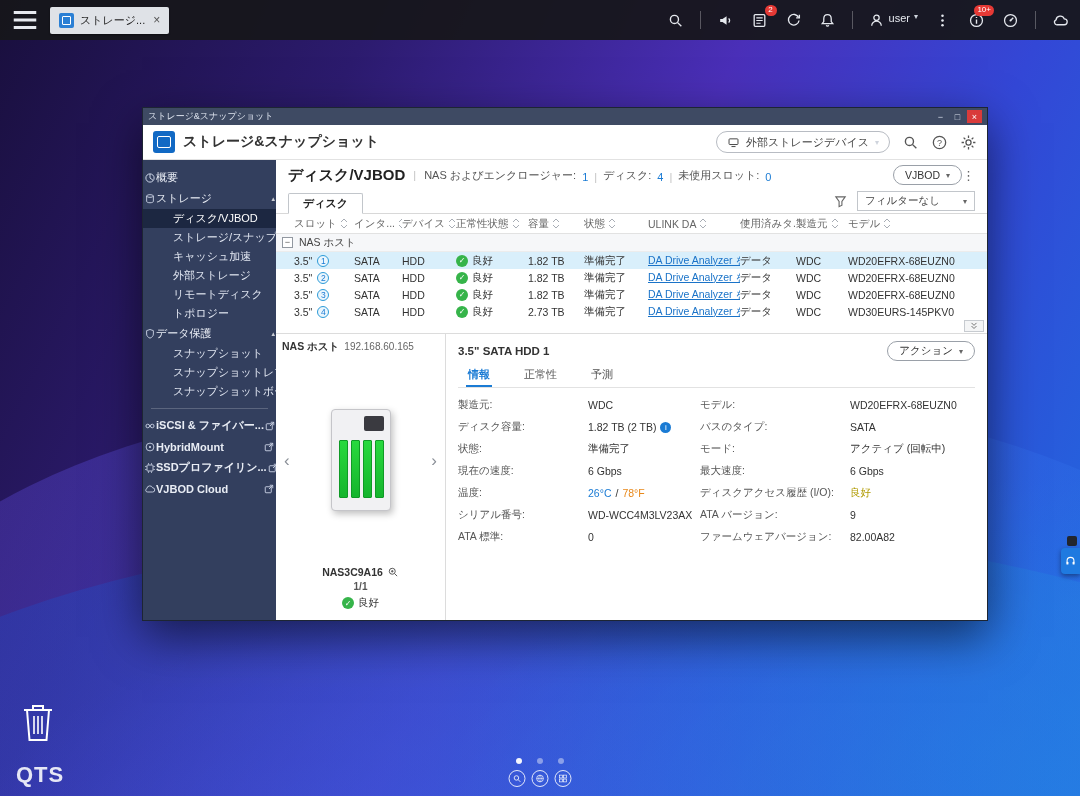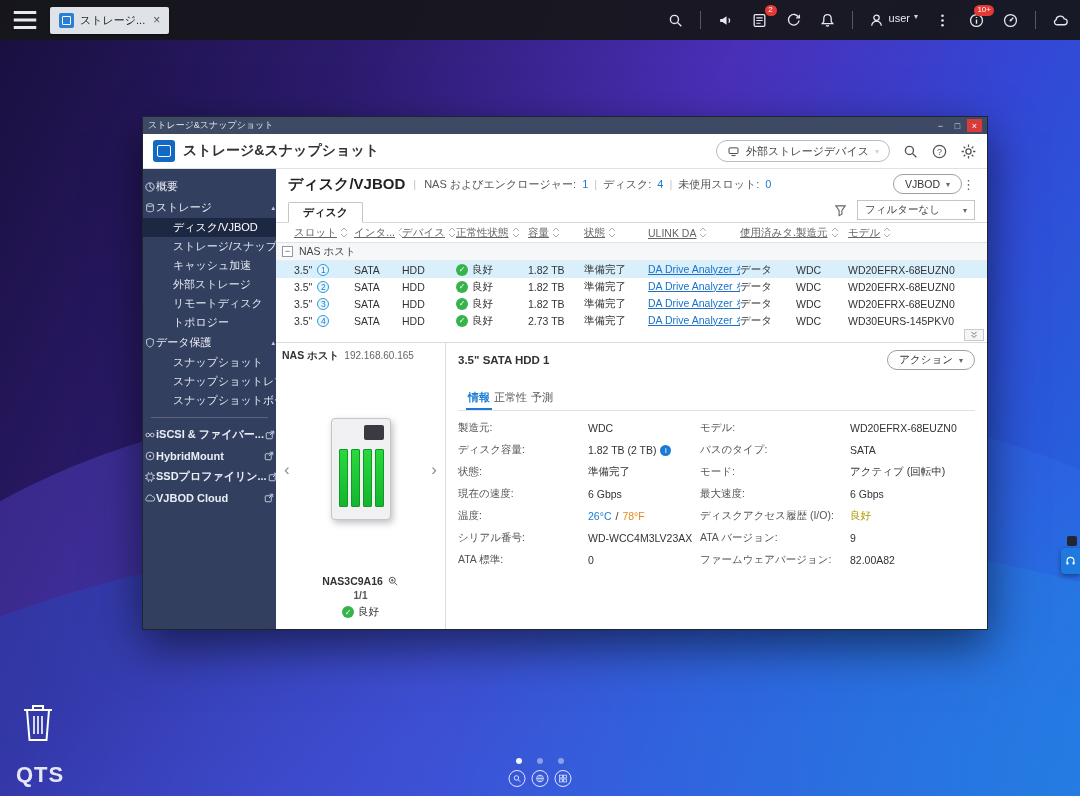--- a/index.html
+++ b/index.html
@@ -30,21 +30,21 @@
   .tb-right{margin-left:auto;display:flex;align-items:center;gap:15px;}
   .tb-ic{position:relative;width:19px;height:19px;display:flex;align-items:center;justify-content:center;cursor:pointer;color:#e6e9ef;}
   .tb-ic svg{width:17px;height:17px;}
   .tb-div{width:1px;height:18px;background:rgba(255,255,255,.28);}
   .badge{position:absolute;top:-6px;right:-8px;background:#e53935;color:#fff;font-size:8px;line-height:10px;
     min-width:12px;height:11px;border-radius:6px;padding:0 3px;text-align:center;}
   .user-chip{display:flex;gap:4px;cursor:pointer;font-size:11px;}
   .caret{font-size:8px;color:#cfd4dd;}
 
   
-  .window{position:absolute;left:142px;top:116px;width:846px;height:514px;background:#fff;
+  .window{position:absolute;left:142px;top:107px;width:846px;height:514px;background:#fff;
     box-shadow:0 16px 44px rgba(0,0,0,.55);display:flex;flex-direction:column;border:1px solid #1d2533;z-index:40;}
   .titlebar{height:17px;background:#3e4a63;color:#dde3ee;font-size:9px;display:flex;align-items:center;padding:0 5px;flex:none;}
   .win-ctrl{margin-left:auto;display:flex;gap:2px;}
   .wc{width:15px;height:13px;display:flex;align-items:center;justify-content:center;font-size:9px;color:#d8deea;cursor:pointer;}
   .wc.close{background:#d93b3b;color:#fff;}
   .win-header{height:35px;background:#fff;border-bottom:1px solid #e2e2e2;display:flex;align-items:center;padding:0 10px;gap:8px;flex:none;}
   .app-ico{width:22px;height:22px;background:#1169c4;border-radius:3px;position:relative;flex:none;}
   .app-ico::after{content:"";position:absolute;left:4px;top:5px;right:4px;bottom:5px;border:1.5px solid #fff;border-radius:2px;}
   .app-title{font-size:14px;font-weight:bold;color:#333;}
   .hdr-right{margin-left:auto;display:flex;align-items:center;gap:12px;color:#555;}
@@ -64,37 +64,37 @@
   .sb-sub.selected{background:#1c2741;color:#fff;}
   .sb-divider{height:1px;background:rgba(255,255,255,.2);margin:7px 8px 6px;}
   .ext-ic{margin-left:auto;width:11px;height:11px;color:#cdd5e6;flex:none;}
   .sb-bold{font-weight:bold;}
 
   
   .content{flex:1;display:flex;flex-direction:column;min-width:0;background:#fff;}
   .page-head{height:30px;display:flex;align-items:center;padding:0 12px;gap:8px;flex:none;}
   .page-title{font-size:15px;font-weight:bold;color:#222;white-space:nowrap;}
   .sub-sep{color:#c3c3c3;}
-  .page-sub{display:flex;align-items:center;gap:6px;font-size:11px;color:#555;white-space:nowrap;}
+  .page-sub{display:flex;align-items:flex-end;gap:6px;font-size:11px;color:#555;white-space:nowrap;}
   .num{color:#1a7bd4;}
   .head-right{margin-left:auto;display:flex;align-items:center;}
   .pill-btn{border:1px solid #9aa0a8;border-radius:11px;height:20px;padding:0 11px;display:flex;align-items:center;gap:6px;
     font-size:10.5px;color:#333;background:#fff;cursor:pointer;white-space:nowrap;}
   .kebab{color:#666;font-size:13px;cursor:pointer;}
 
   .tabs-row{height:24px;display:flex;align-items:flex-end;padding:0 12px;border-bottom:1px solid #d8d8d8;flex:none;}
   .tab{height:21px;padding:0 14px;font-size:11px;color:#555;display:flex;align-items:center;cursor:pointer;}
   .tab.active{border:1px solid #c2c6cb;border-bottom-color:#fff;background:#fff;color:#222;font-weight:bold;margin-bottom:-1px;border-radius:2px 2px 0 0;}
   .tabs-right{margin-left:auto;display:flex;align-items:center;gap:9px;padding-bottom:2px;}
   .funnel{width:15px;height:15px;color:#666;cursor:pointer;}
   .filter-select{border:1px solid #c2c6cb;height:20px;width:118px;display:flex;align-items:center;justify-content:space-between;
     padding:0 7px;font-size:10.5px;color:#444;background:#fff;cursor:pointer;}
 
   .tgrid{display:grid;grid-template-columns:60px 48px 54px 72px 56px 64px 92px 56px 52px 1fr;align-items:center;padding-left:18px;}
-  .thead{height:20px;border-bottom:1px solid #e2e2e2;color:#666;font-size:10.5px;flex:none;text-decoration:underline;}
+  .thead{height:20px;border-bottom:1px solid #e2e2e2;color:#666;font-size:10.5px;flex:none;}
   .th{display:flex;align-items:center;gap:3px;white-space:nowrap;overflow:hidden;cursor:pointer;}
   .sort{width:8px;height:11px;color:#a8adb5;flex:none;}
   .group-row{height:18px;display:flex;align-items:center;gap:6px;padding-left:6px;background:#f6f7f9;
     border-bottom:1px solid #ececec;color:#444;font-size:10.5px;flex:none;}
   .minus-box{width:11px;height:11px;border:1px solid #9298a0;background:#fff;color:#555;font-size:9px;line-height:9px;
     display:flex;align-items:center;justify-content:center;cursor:pointer;}
   .trow{height:17px;font-size:10.5px;color:#333;cursor:pointer;flex:none;}
   .trow.selected{background:#d9effb;}
   .cell{white-space:nowrap;overflow:hidden;}
   .slot-cell{display:flex;align-items:center;gap:5px;}
@@ -124,21 +124,21 @@
   .nas-bays{position:absolute;left:7px;top:30px;display:flex;gap:3px;}
   .nas-bays i{width:9px;height:58px;background:linear-gradient(#28d93e,#15b52d);border:1px solid #0f9a26;border-radius:1px;}
   .nas-name-row{display:flex;align-items:center;gap:4px;font-size:10.5px;color:#333;font-weight:bold;}
   .zoom-ic{width:12px;height:12px;color:#555;cursor:pointer;}
   .page-ind{font-size:10px;color:#555;margin:3px 0 4px;font-weight:bold;}
   .status-row{display:flex;align-items:center;gap:4px;font-size:10.5px;color:#333;}
 
   .detail-right{flex:1;padding:5px 12px 0;display:flex;flex-direction:column;min-width:0;}
   .dr-head{display:flex;align-items:center;height:24px;flex:none;}
   .disk-title{font-weight:bold;font-size:11.5px;color:#333;}
-  .dr-tabs{display:flex;padding:0 8px;border-bottom:1px solid #e2e2e2;flex:none;margin-top:14px;}
+  .dr-tabs{display:flex;gap:30px;padding:0 8px;border-bottom:1px solid #e2e2e2;flex:none;margin-top:0;}
   .dr-tab{padding:4px 2px 3px;font-size:11px;color:#555;cursor:pointer;}
   .dr-tab.active{color:#1a7bd4;border-bottom:2px solid #1a7bd4;font-weight:bold;}
   .fields{margin-top:10px;display:grid;grid-template-columns:130px 112px 150px 1fr;row-gap:8px;font-size:10.5px;align-items:center;}
   .f-label{color:#555;white-space:nowrap;}
   .f-value{color:#333;white-space:nowrap;display:flex;align-items:center;gap:4px;}
   .temp-c{color:#1a7bd4;}
   .temp-f{color:#e8881a;}
   .io-good{color:#b09a00;}
   .info-i{display:inline-flex;width:11px;height:11px;border-radius:50%;background:#1a7bd4;color:#fff;font-size:8px;
     align-items:center;justify-content:center;flex:none;cursor:pointer;}

